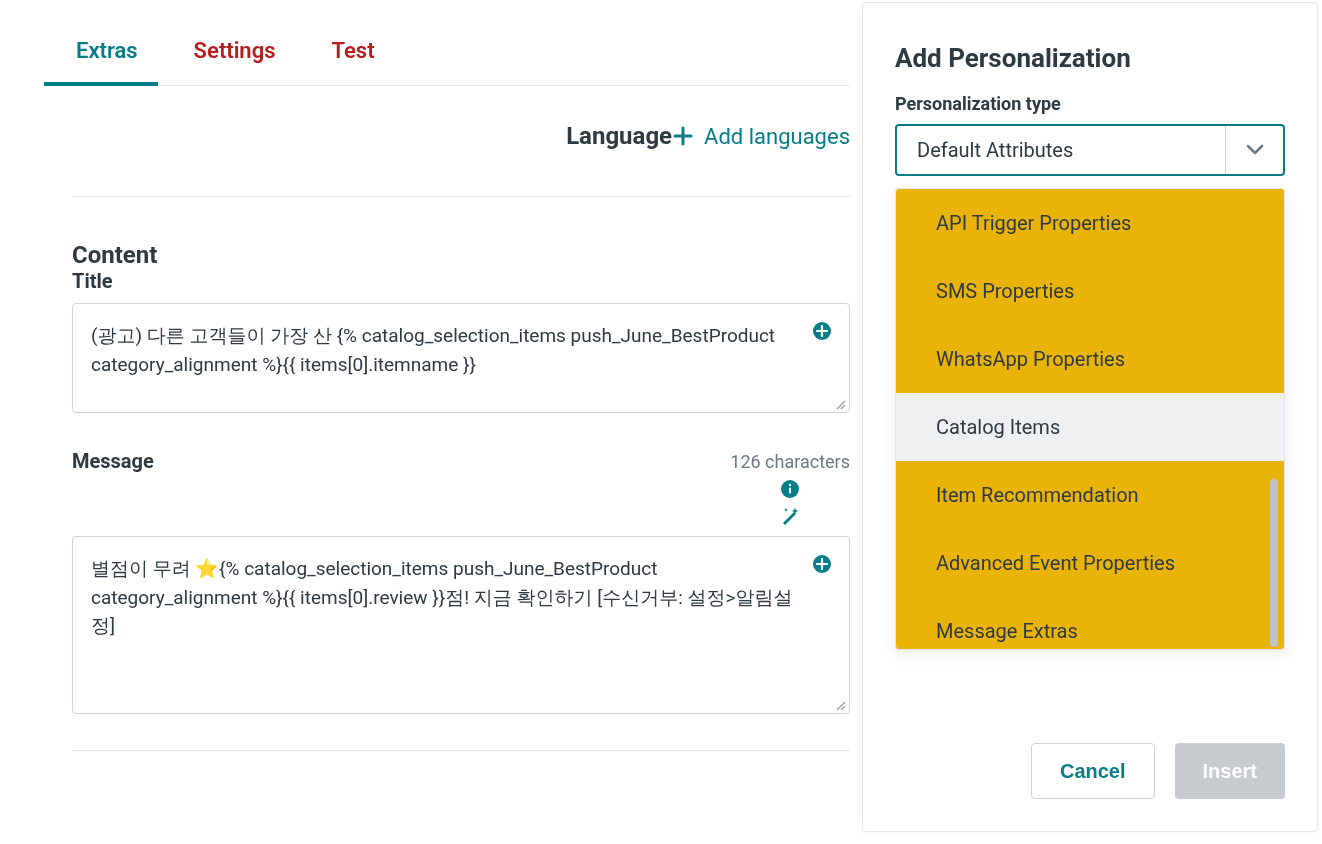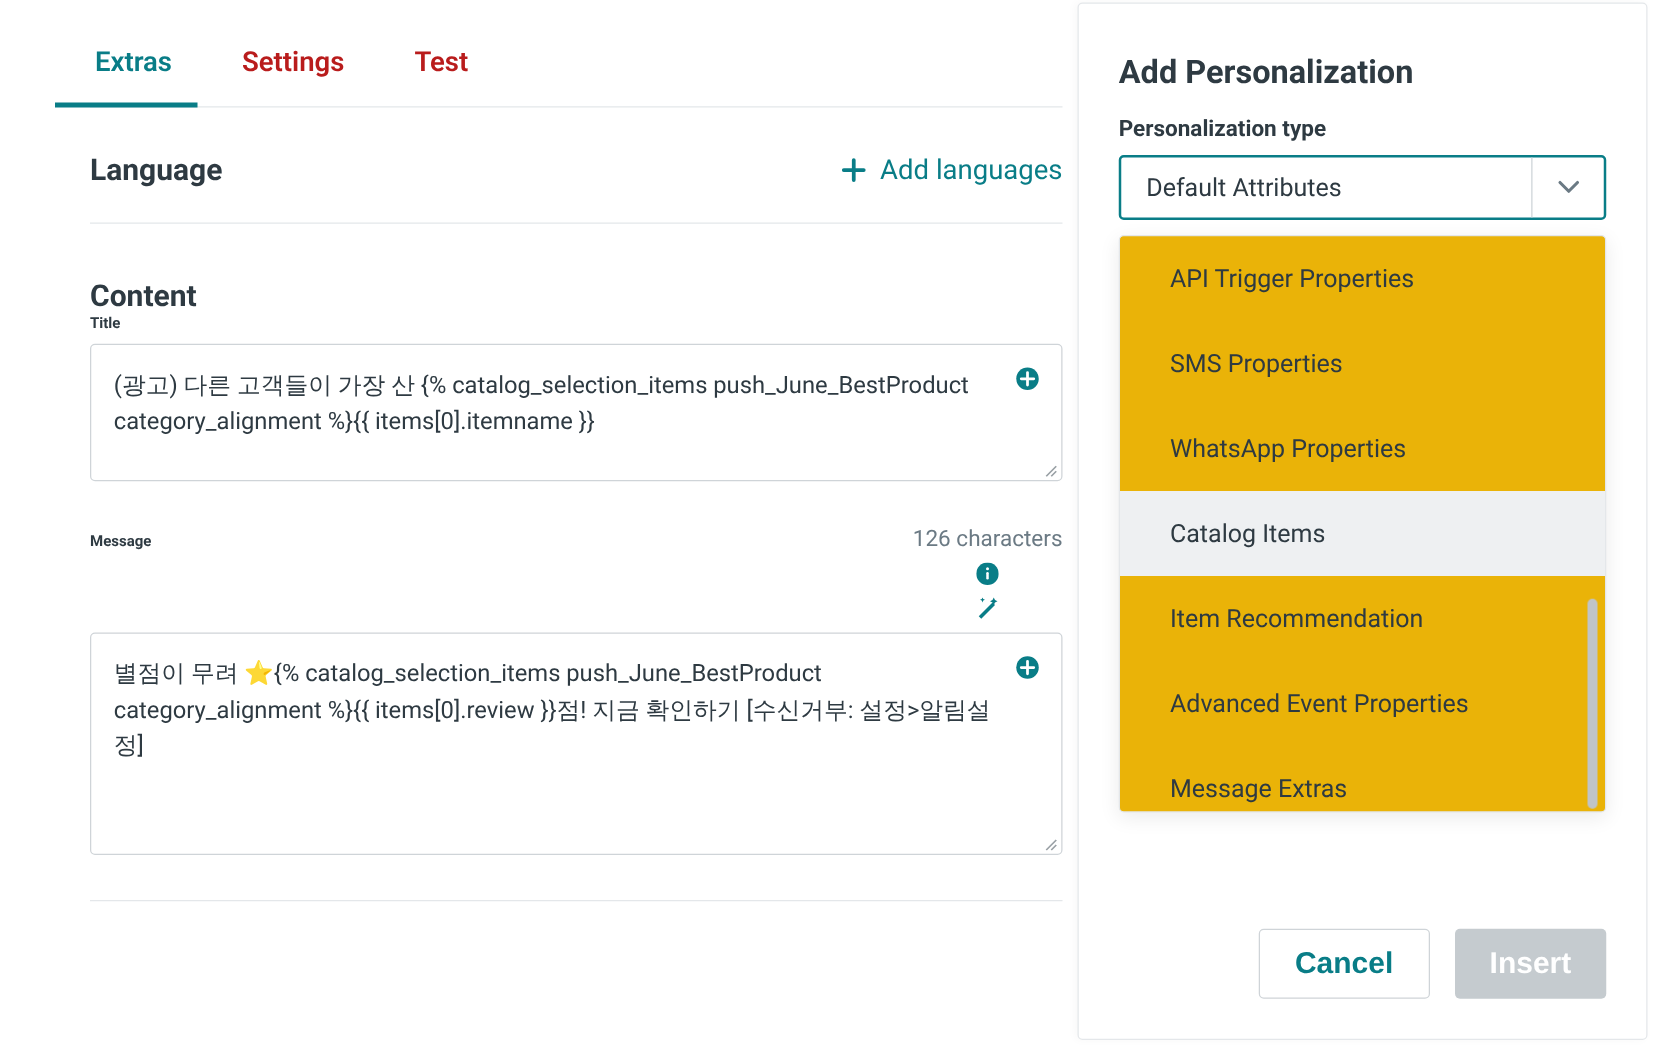--- a/index.html
+++ b/index.html
@@ -41,23 +41,23 @@
       left: -28px;
       right: -28px;
       bottom: -1px;
       height: 4px;
       background: #097d87;
     }
     .tabs .tab:first-child.active::after { left: -28px; right: -16px; }
 
     .section-row {
       display: flex;
-      justify-content: space-between;
-      align-items: center;
-      margin-bottom: 28px;
+      justify-content: flex-end;
+      align-items: center;
+      margin-bottom: 46px;
     }
     .section-title {
       font-size: 24px;
       font-weight: 700;
       color: #2e3a42;
     }
 
     .add-lang {
       display: flex;
       align-items: center;
@@ -76,21 +76,21 @@
       margin-bottom: 44px;
     }
 
     .field-label-row {
       display: flex;
       justify-content: space-between;
       align-items: baseline;
       margin-bottom: 10px;
     }
     .field-label {
-      font-size: 12px;
+      font-size: 20px;
       font-weight: 700;
       color: #2e3a42;
     }
     .char-count {
       font-size: 18px;
       color: #6b7a84;
       display: flex;
       align-items: center;
       gap: 8px;
       flex-direction: column;
@@ -222,21 +222,21 @@
       margin-top: auto;
       display: flex;
       justify-content: flex-end;
       gap: 20px;
       padding-top: 28px;
     }
     .btn {
       height: 56px;
       padding: 0 28px;
       border-radius: 4px;
-      font-size: 24px;
+      font-size: 20px;
       font-weight: 700;
       cursor: pointer;
       border: none;
       display: flex;
       align-items: center;
     }
     .btn-cancel {
       background: #fff;
       border: 1.5px solid #cfd4d8;
       color: #097d87;

